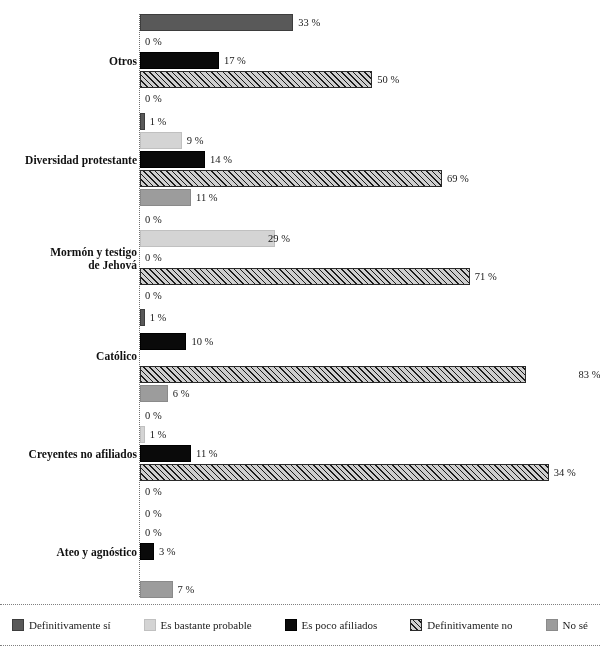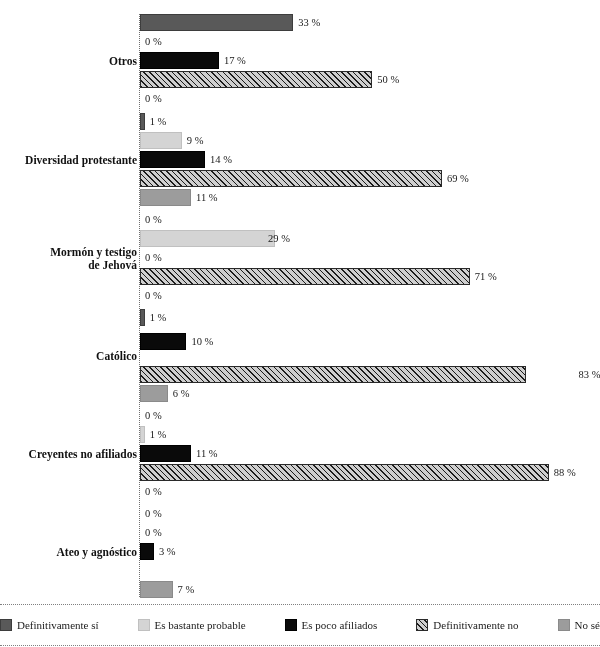--- a/index.html
+++ b/index.html
@@ -118,21 +118,21 @@
     left: 0;
     top: 604px;
     width: 600px;
     height: 42px;
     box-sizing: border-box;
     border-top: 1px dotted #808080;
     border-bottom: 1px dotted #808080;
     display: flex;
     align-items: center;
     justify-content: space-between;
-    padding: 0 0;
+    padding: 0 12px;
   }
 
   .legend-item {
     display: flex;
     align-items: center;
     white-space: nowrap;
   }
 
   .legend-swatch {
     width: 12px;
@@ -250,21 +250,21 @@
         <div class="bar-row" style="top: 19px; width: 460px;">
           <div class="bar s-bastante" style="width: 4.645px;"></div>
           <div class="bar-value" style="left: 4.645px;">1 %</div>
         </div>
         <div class="bar-row" style="top: 38px; width: 460px;">
           <div class="bar s-poco" style="width: 51.095px;"></div>
           <div class="bar-value" style="left: 51.095px;">11 %</div>
         </div>
         <div class="bar-row" style="top: 57px; width: 460px;">
           <div class="bar s-def-no" style="width: 408.76px;"></div>
-          <div class="bar-value" style="left: 408.76px;">88 %</div>
+          <div class="bar-value" style="left: 408.76px;">34 %</div>
         </div>
         <div class="bar-row" style="top: 76px; width: 460px;">
           <div class="bar-value" style="left: 0px;">0 %</div>
         </div>
       </div>
       <div class="group" style="top: 505px; height: 95px;">
         <div class="cat-label" style="top: 41px;">Ateo y agnóstico</div>
         <div class="bar-row" style="top: 0px; width: 460px;">
           <div class="bar-value" style="left: 0px;">0 %</div>
         </div>

